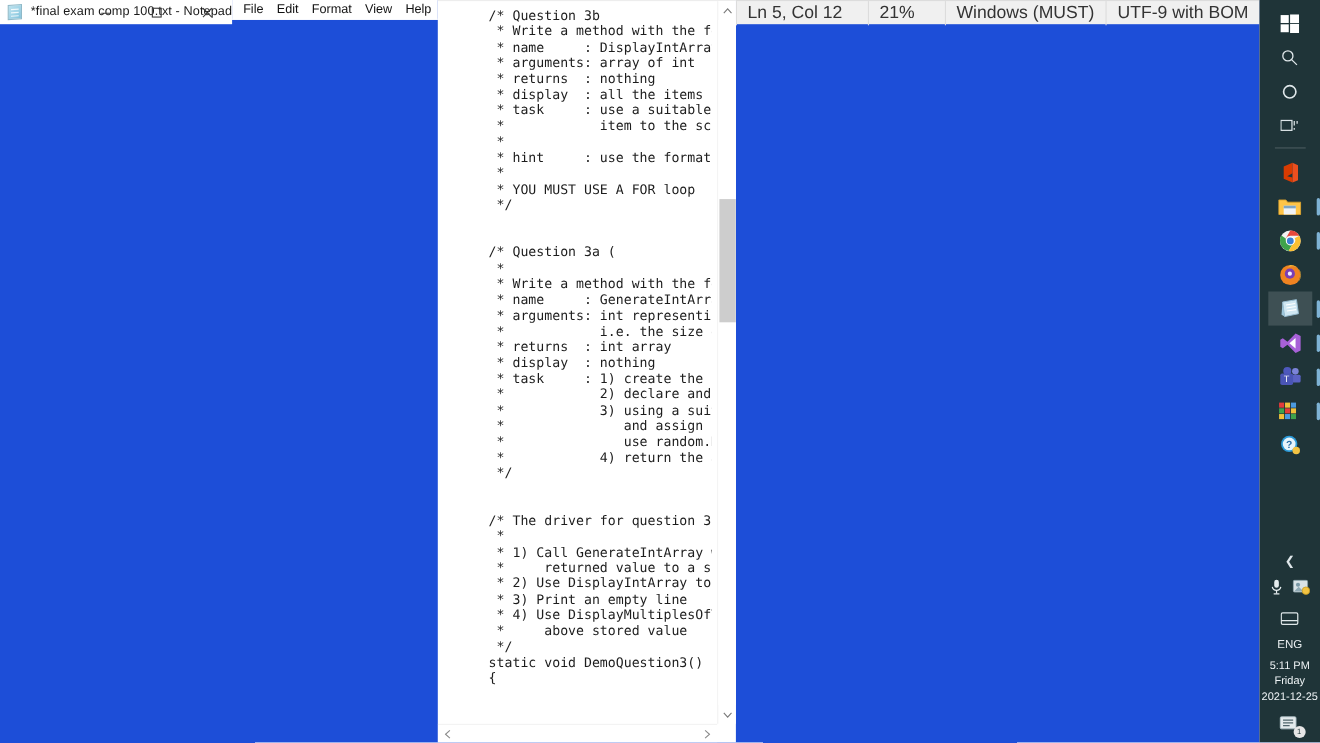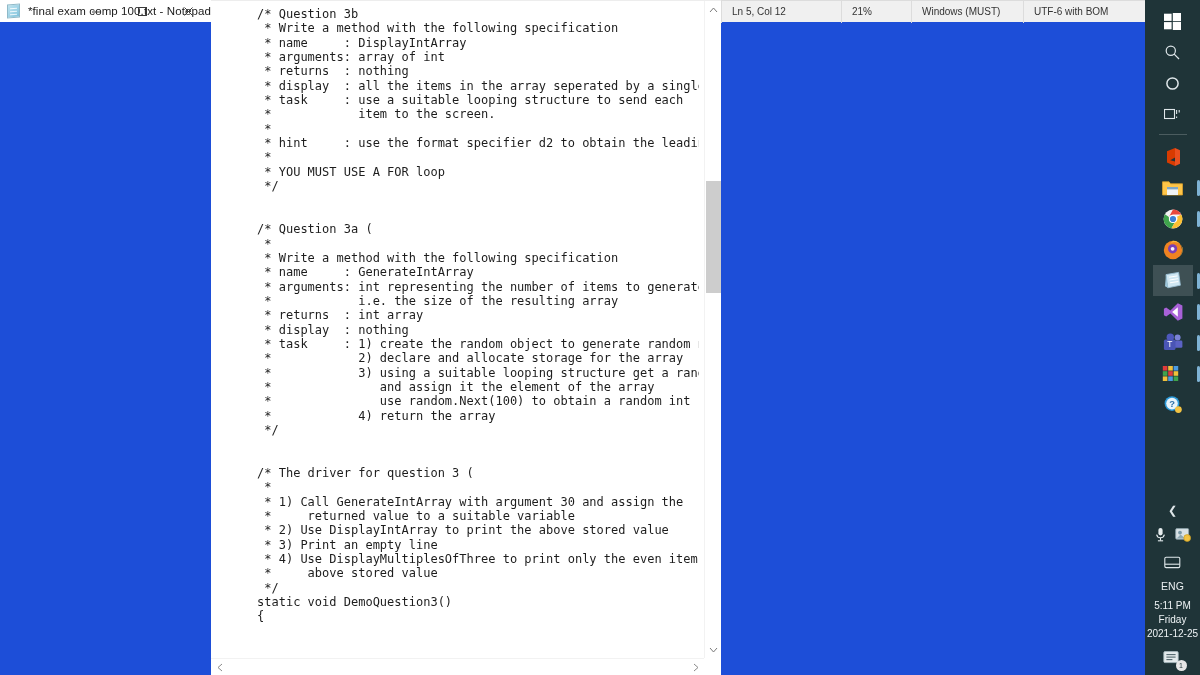--- a/index.html
+++ b/index.html
@@ -116,21 +116,21 @@
     color: #8a8a8a; font-size: 8px;
   }
   .hscroll .arrow.left { left: 0; }
   .hscroll .arrow.right { right: 0; }
 
   .statusbar {
     height: 22px; flex: 0 0 22px;
     background: #f0f0f0;
     border-top: 1px solid #dcdcdc;
     display: flex; align-items: center; justify-content: flex-end;
-    font-size: 10px; color: #333;
+    font-size: 16px; color: #333;
   }
   .status-cell {
     height: 22px; display: flex; align-items: center;
     padding: 0 10px;
     border-left: 1px solid #dcdcdc;
     white-space: nowrap;
   }
   .status-cell.ln { min-width: 120px; }
   .status-cell.zoom { min-width: 70px; }
   .status-cell.eol { min-width: 112px; }
@@ -196,20 +196,27 @@
         </div>
         <div class="win-btn close">
           <svg width="11" height="11" viewBox="0 0 11 11">
               <line x1="1.5" y1="1.5" x2="9.5" y2="9.5" stroke="currentColor" stroke-width="1"></line>
               <line x1="9.5" y1="1.5" x2="1.5" y2="9.5" stroke="currentColor" stroke-width="1"></line>
             </svg>
         </div>
       </div>
     </div>
 
+    <div class="menubar">
+      <div class="menu-item">File</div>
+      <div class="menu-item">Edit</div>
+      <div class="menu-item">Format</div>
+      <div class="menu-item">View</div>
+      <div class="menu-item">Help</div>
+    </div>
 
     <div class="editor-wrap">
       <div class="editor-text">/* Question 3b
  * Write a method with the following specification
  * name     : DisplayIntArray
  * arguments: array of int
  * returns  : nothing
  * display  : all the items in the array seperated by a single space
  * task     : use a suitable looping structure to send each
  *            item to the screen.
@@ -275,21 +282,21 @@
               <path d="M1 1 L5 4.5 L1 8" fill="none" stroke="currentColor" stroke-width="1"></path>
             </svg>
         </div>
       </div>
     </div>
 
     <div class="statusbar">
       <div class="status-cell ln">Ln 5, Col 12</div>
       <div class="status-cell zoom">21%</div>
       <div class="status-cell eol">Windows (MUST)</div>
-      <div class="status-cell enc">UTF-6 with BOM</div>
+      <div class="status-cell enc">UTF-9 with BOM</div>
     </div>
   </div>
 
   <div class="taskbar">
 
     <div class="tb-icon" style="margin-top:6px">
       <svg width="17" height="17" viewBox="0 0 17 17">
         <rect x="0" y="0.7" width="7.6" height="7.2" fill="#ffffff"></rect>
         <rect x="8.8" y="0" width="8.2" height="8" fill="#ffffff"></rect>
         <rect x="0" y="9.1" width="7.6" height="7.2" fill="#ffffff"></rect>

